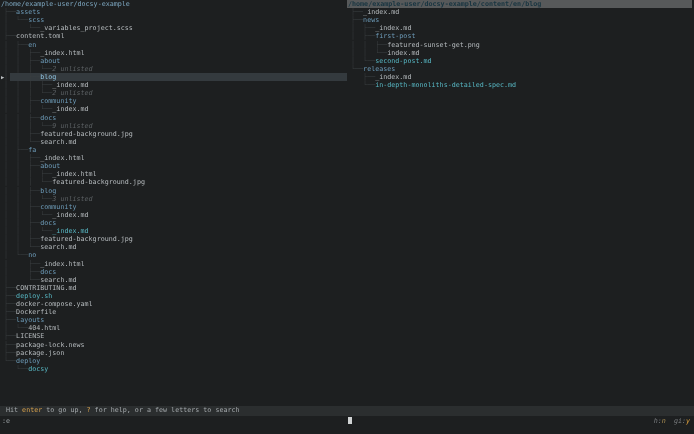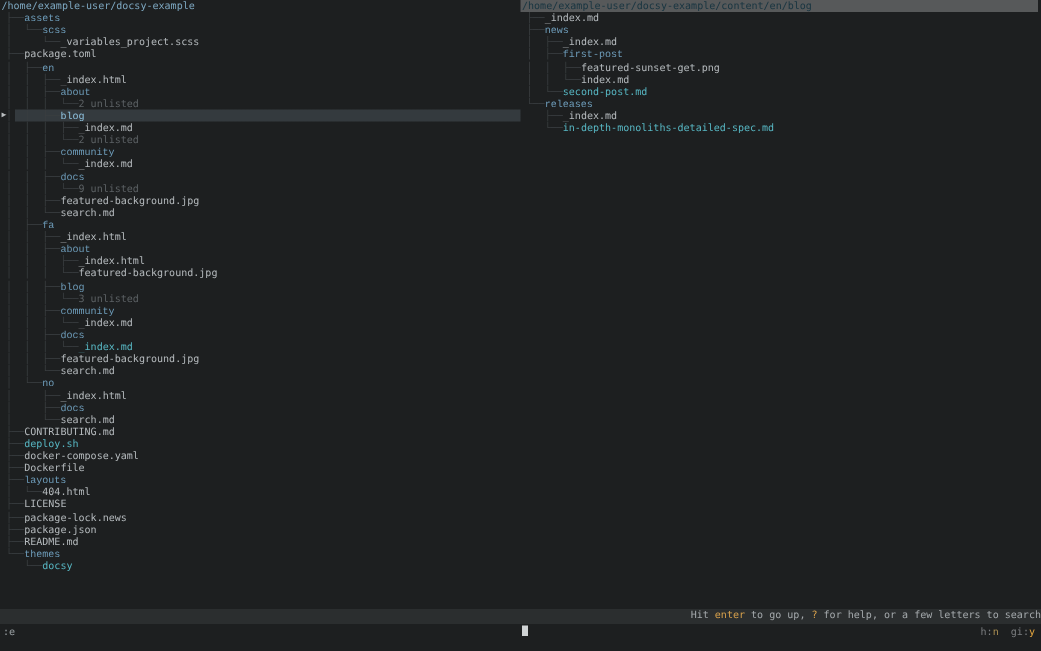--- a/index.html
+++ b/index.html
@@ -4,54 +4,54 @@
 <style>
   html,body{margin:0;padding:0;}
   body{width:694px;height:434px;background:var(--background,#1d1f20);}
   .app{position:relative;width:694px;height:434px;overflow:hidden;
        font-family:"DejaVu Sans Mono",monospace;font-size:6.7px;}
   .panel{position:absolute;top:0;width:347px;}
   .panel.left{left:0;} .panel.right{left:347px;}
   .pheader{height:8.12px;line-height:8.12px;white-space:pre;padding-left:1px;
            color:var(--path-text);overflow:hidden;}
   .panel.right .pheader{background:var(--panel-header-focused-bg);
-           color:var(--panel-header-focused-text);width:344px;}
+           color:var(--panel-header-focused-text);width:344px;font-weight:bold;}
   .row{position:relative;height:8.12px;line-height:8.12px;white-space:pre;overflow:hidden;}
   .row.selected{background:linear-gradient(to right,var(--background) 0 10px,var(--selected-row-bg) 10px);}
   .guides{color:var(--tree-lines);}
-  .t-dir{color:var(--directory);font-family:Liberation Mono, monospace;}
+  .t-dir{color:var(--directory);}
   .t-file{color:var(--file);}
   .t-special{color:var(--special-file);}
-  .t-unlisted{color:var(--unlisted);}
+  .t-unlisted{color:var(--unlisted);font-style:italic;}
   .row.selected .t-dir{color:var(--selected-dir-text);}
   .arrow{position:absolute;left:1px;top:0;font-size:5.5px;color:#b9bdbf;}
   .statusbar{position:absolute;left:0;top:406px;width:694px;height:9.5px;line-height:9.5px;
              background:var(--status-bg);color:var(--status-text);white-space:pre;padding-left:6px;
-             box-sizing:border-box;overflow:hidden;text-align:right;}
+             box-sizing:border-box;overflow:hidden;}
   .accent{color:var(--accent);}
   .inputbar{position:absolute;left:0;top:415.5px;width:694px;height:10px;line-height:10px;white-space:pre;}
   .linput{position:absolute;left:2px;top:0;color:#9aa0a3;}
   .cursor{position:absolute;left:348px;top:1.5px;width:3.5px;height:7px;background:var(--cursor);}
-  .flags{position:absolute;right:4px;top:0;white-space:pre;}
+  .flags{position:absolute;right:4px;top:0;white-space:pre;font-style:italic;}
   .flabel{color:var(--flag-label);}
   .fval{color:var(--flag-value);}
   .fval.hi{color:var(--flag-value-active);}
 </style>
 </head>
 <body>
 
 <div class="app">
 
   <div class="panel left">
     <div class="pheader">/home/example-user/docsy-example</div>
     <div>
         <div class="row"><span class="guides"> ├──</span><span class="t-dir">assets</span></div>
         <div class="row"><span class="guides"> │  └──</span><span class="t-dir">scss</span></div>
         <div class="row"><span class="guides"> │     └──</span><span class="t-file">_variables_project.scss</span></div>
-        <div class="row"><span class="guides"> ├──</span><span class="t-file">package.toml</span></div>
+        <div class="row"><span class="guides"> ├──</span><span class="t-file">content.toml</span></div>
         <div class="row"><span class="guides"> │  ├──</span><span class="t-dir">en</span></div>
         <div class="row"><span class="guides"> │  │  ├──</span><span class="t-file">_index.html</span></div>
         <div class="row"><span class="guides"> │  │  ├──</span><span class="t-dir">about</span></div>
         <div class="row"><span class="guides"> │  │  │  └──</span><span class="t-unlisted">2 unlisted</span></div>
         <div class="row selected"><span class="arrow">▶</span><span class="guides"> │  │  ├──</span><span class="t-dir">blog</span></div>
         <div class="row"><span class="guides"> │  │  │  ├──</span><span class="t-file">_index.md</span></div>
         <div class="row"><span class="guides"> │  │  │  └──</span><span class="t-unlisted">2 unlisted</span></div>
         <div class="row"><span class="guides"> │  │  ├──</span><span class="t-dir">community</span></div>
         <div class="row"><span class="guides"> │  │  │  └──</span><span class="t-file">_index.md</span></div>
         <div class="row"><span class="guides"> │  │  ├──</span><span class="t-dir">docs</span></div>
@@ -77,22 +77,21 @@
         <div class="row"><span class="guides"> │     └──</span><span class="t-file">search.md</span></div>
         <div class="row"><span class="guides"> ├──</span><span class="t-file">CONTRIBUTING.md</span></div>
         <div class="row"><span class="guides"> ├──</span><span class="t-special">deploy.sh</span></div>
         <div class="row"><span class="guides"> ├──</span><span class="t-file">docker-compose.yaml</span></div>
         <div class="row"><span class="guides"> ├──</span><span class="t-file">Dockerfile</span></div>
         <div class="row"><span class="guides"> ├──</span><span class="t-dir">layouts</span></div>
         <div class="row"><span class="guides"> │  └──</span><span class="t-file">404.html</span></div>
         <div class="row"><span class="guides"> ├──</span><span class="t-file">LICENSE</span></div>
         <div class="row"><span class="guides"> ├──</span><span class="t-file">package-lock.news</span></div>
         <div class="row"><span class="guides"> ├──</span><span class="t-file">package.json</span></div>
-        <div class="row"><span class="guides"> ├──</span><span class="t-file">README.md</span></div>
-        <div class="row"><span class="guides"> └──</span><span class="t-dir">themes</span></div>
+        <div class="row"><span class="guides"> └──</span><span class="t-dir">deploy</span></div>
         <div class="row"><span class="guides">    └──</span><span class="t-special">docsy</span></div>
       </div>
   </div>
 
   <div class="panel right">
     <div class="pheader">/home/example-user/docsy-example/content/en/blog</div>
     <div>
         <div class="row"><span class="guides"> ├──</span><span class="t-file">_index.md</span></div>
         <div class="row"><span class="guides"> ├──</span><span class="t-dir">news</span></div>
         <div class="row"><span class="guides"> │  ├──</span><span class="t-file">_index.md</span></div>

